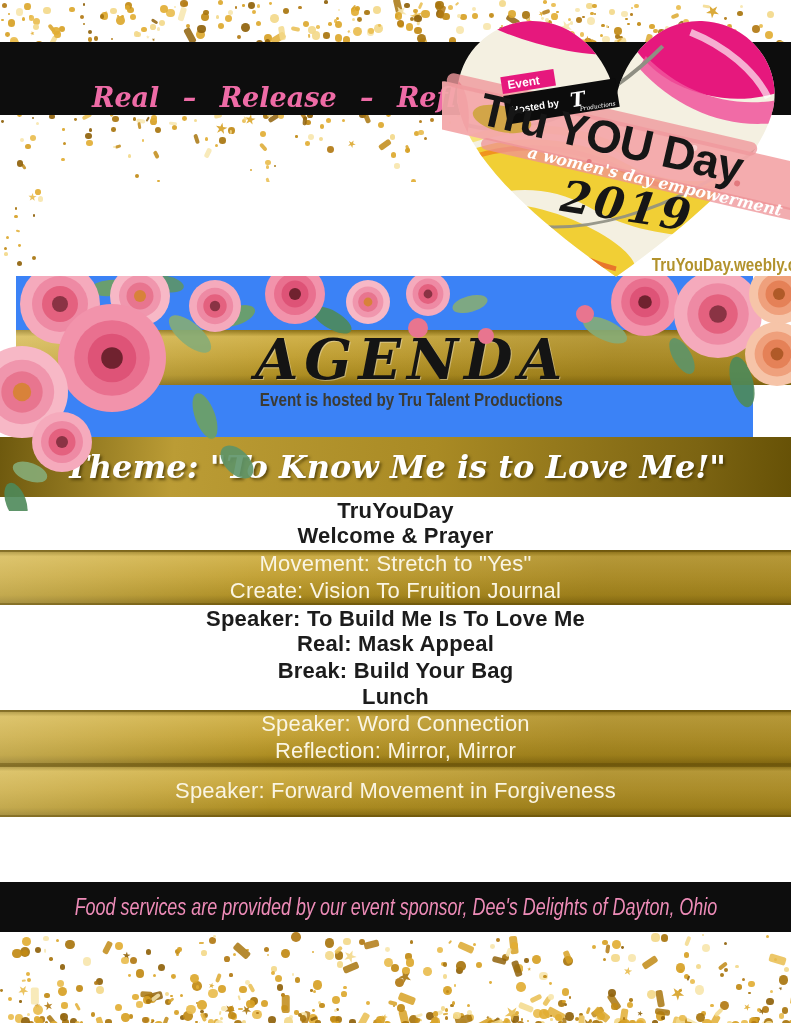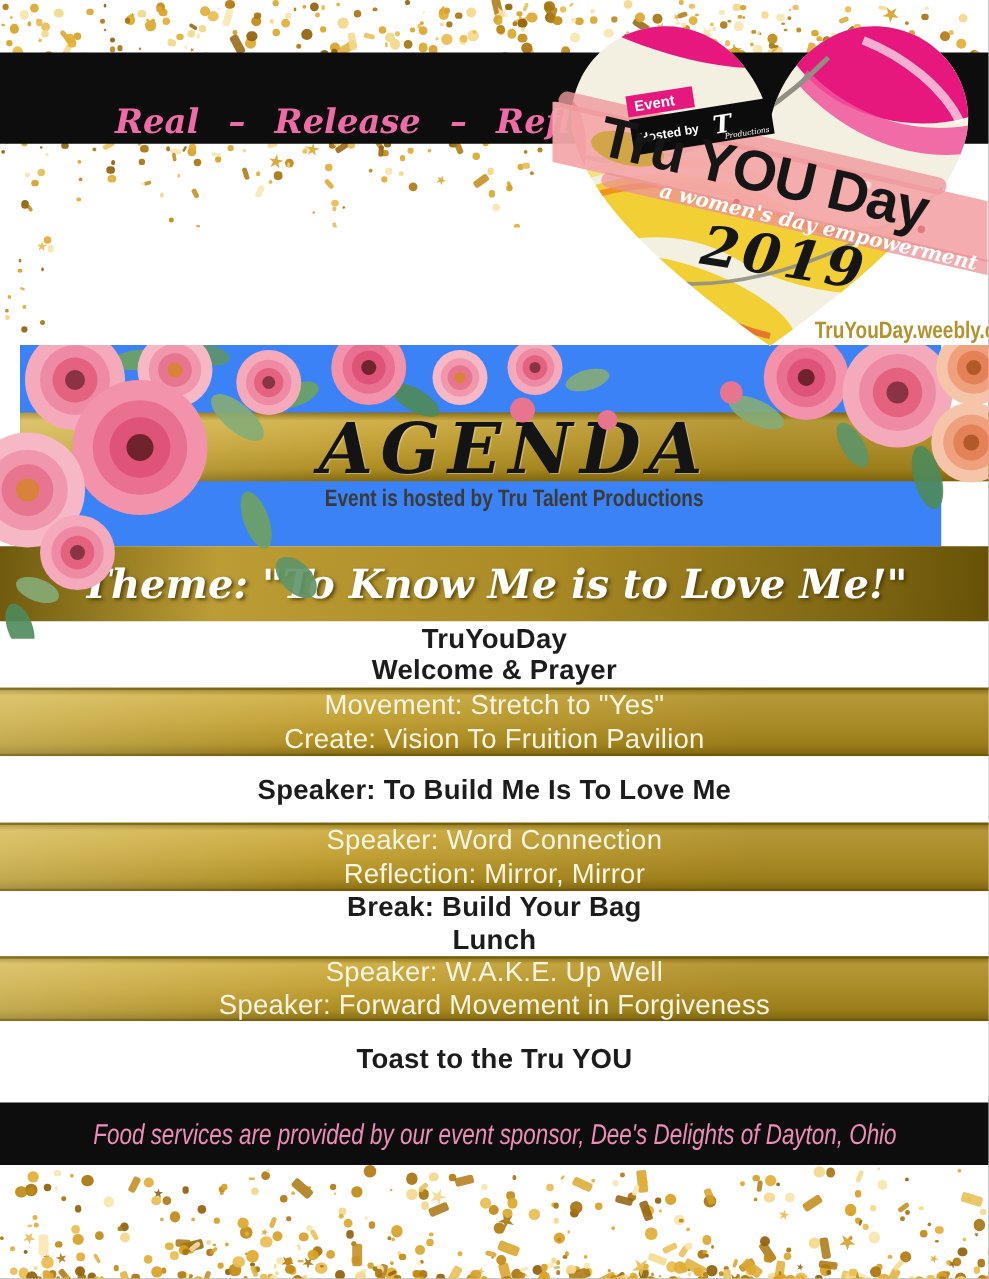--- a/index.html
+++ b/index.html
@@ -621,39 +621,38 @@
     <div class="theme-text">Theme: "To Know Me is to Love Me!"</div>
   </div>
 
   <div class="agenda-list">
     <div class="stripe s-white" style="height:53px">
       <div class="item">TruYouDay</div>
       <div class="item">Welcome &amp; Prayer</div>
     </div>
     <div class="stripe s-gold gold" style="height:55px">
       <div class="item">Movement: Stretch to "Yes"</div>
-      <div class="item">Create: Vision To Fruition Pavilion</div>
+      <div class="item">Create: Vision To Fruition Journal</div>
     </div>
     <div class="stripe s-white" style="height:53px">
       <div class="item">Speaker: To Build Me Is To Love Me</div>
+      <div class="item">Real: Mask Appeal</div>
+    </div>
+    <div class="stripe s-white" style="height:52px">
+      <div class="item">Break: Build Your Bag</div>
+      <div class="item">Lunch</div>
     </div>
     <div class="stripe s-gold gold" style="height:55px">
       <div class="item">Speaker: Word Connection</div>
       <div class="item">Reflection: Mirror, Mirror</div>
     </div>
-    <div class="stripe s-white" style="height:52px">
-      <div class="item">Break: Build Your Bag</div>
-      <div class="item">Lunch</div>
-    </div>
     <div class="stripe s-gold gold" style="height:52px">
-      <div class="item">Speaker: W.A.K.E. Up Well</div>
       <div class="item">Speaker: Forward Movement in Forgiveness</div>
     </div>
     <div class="stripe s-white" style="height:60px">
-      <div class="item">Toast to the Tru YOU</div>
     </div>
   </div>
 
   <div class="band-black-bot">
     <span class="sponsor">Food services are provided by our event sponsor, Dee's Delights of Dayton, Ohio</span>
   </div>
 
   <div id="conf-bottom" class="conf">
       <div class="cf-dot" style="left: 735.472px; top: 32.9818px; width: 3.51166px; height: 3.51166px; background: rgb(243, 217, 139);"></div>
       <div class="cf-dot" style="left: 408.96px; top: 82.8212px; width: 9.05273px; height: 9.05273px; background: rgb(168, 117, 14);"></div>

